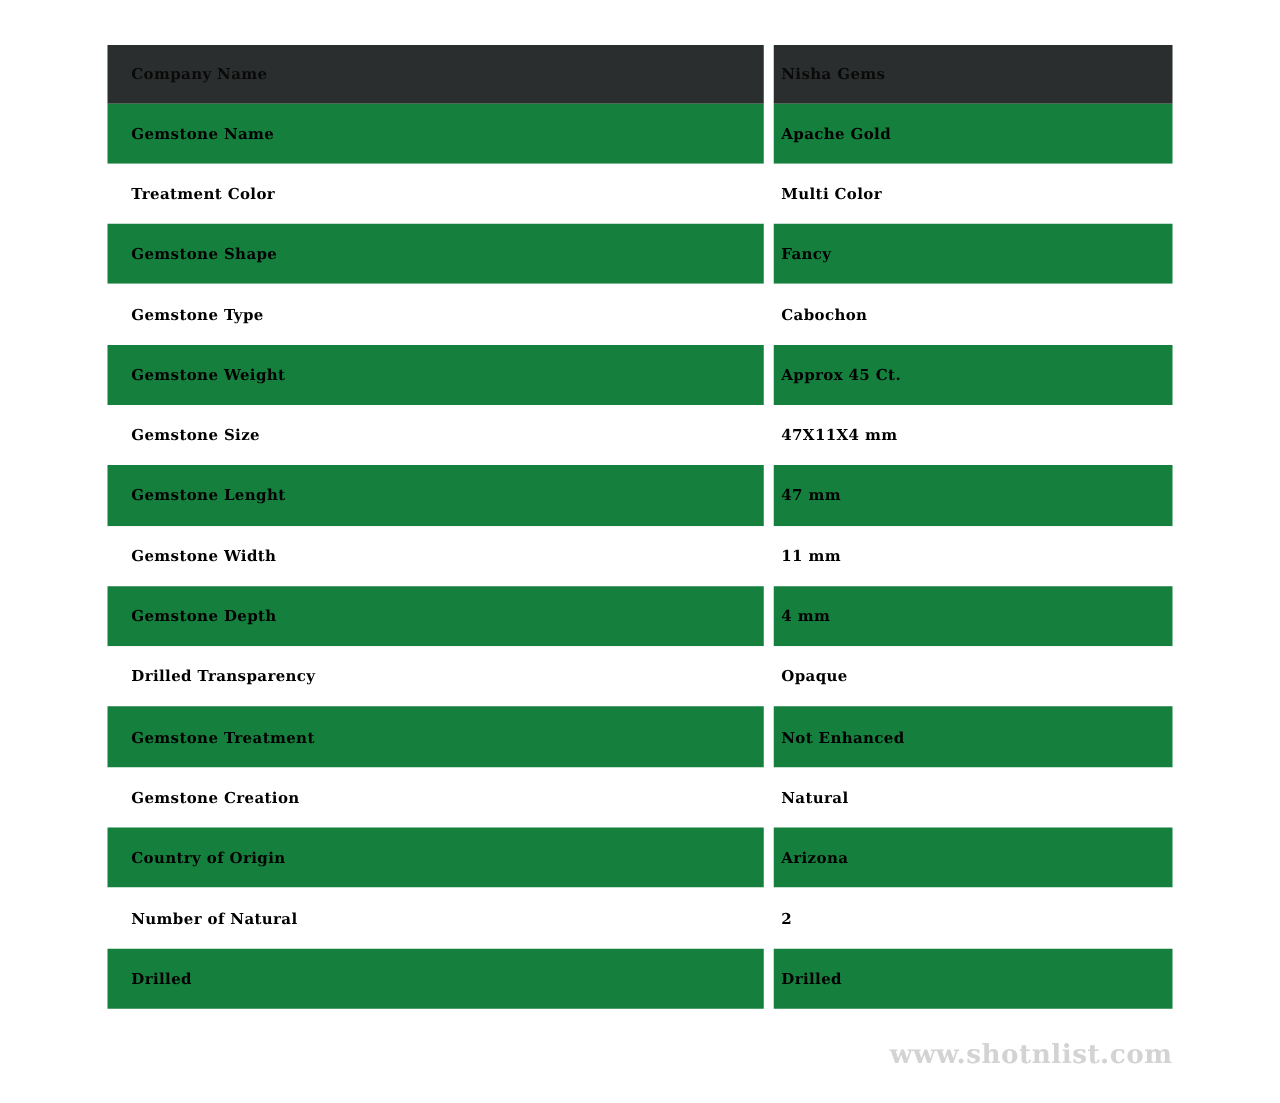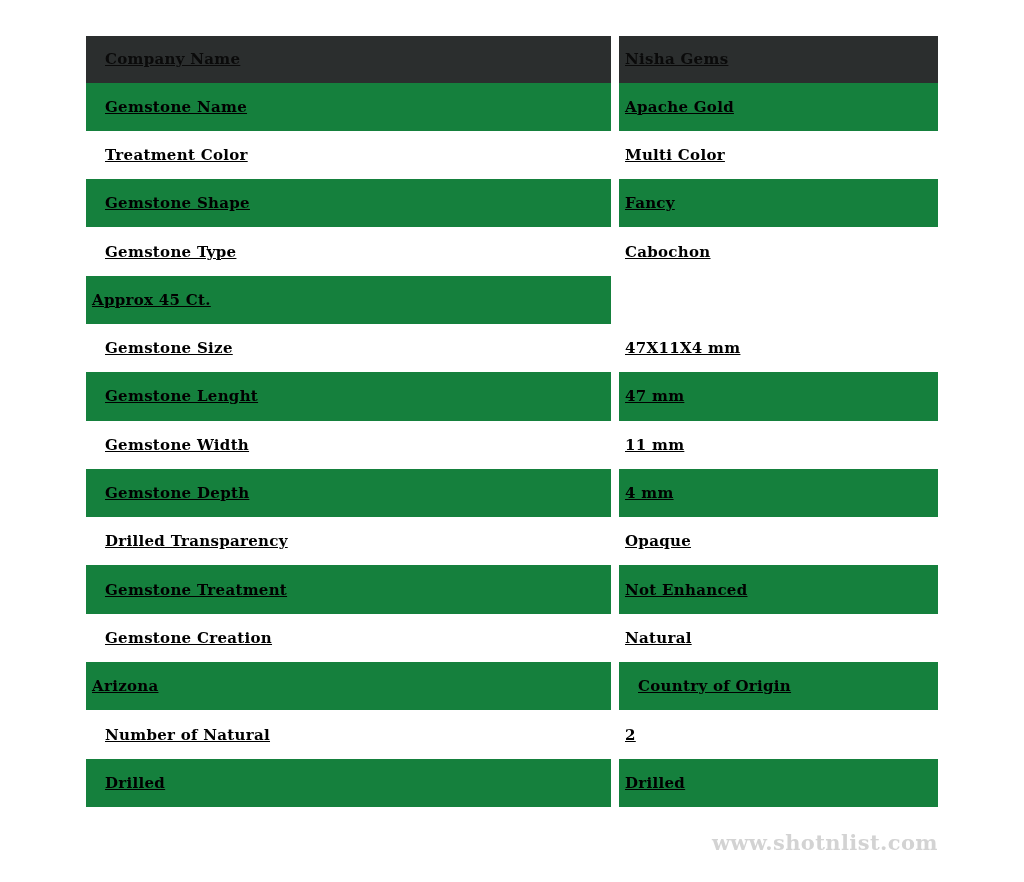--- a/index.html
+++ b/index.html
@@ -19,27 +19,26 @@
   }
   .t-row {
     display: grid;
     grid-template-columns: 525px 319px;
     column-gap: 8px;
   }
   .t-row .cell {
     display: flex;
     align-items: center;
     height: 48.3px;
-    font-size: 15px;
+    font-size: 12px;
     font-weight: bold;
     color: #000000;
     letter-spacing: 0.3px;
     white-space: nowrap;
     overflow: hidden;
-    text-decoration: underline;
   }
   .t-row .cell.label { padding-left: 19px; }
   .t-row .cell.value { padding-left: 6px; }
   .t-row.header .cell {
     height: 46.5px;
     background: #2b2e2e;
     color: #0a0a0a;
   }
   .t-row.odd .cell  { background: #15803d; }
   .t-row.even .cell { background: #ffffff; }
@@ -73,20 +72,21 @@
   </div>
   <div class="t-row odd">
     <div class="cell label">Gemstone Shape</div>
     <div class="cell value">Fancy</div>
   </div>
   <div class="t-row even">
     <div class="cell label">Gemstone Type</div>
     <div class="cell value">Cabochon</div>
   </div>
   <div class="t-row odd">
+    <div class="cell label">Gemstone Weight</div>
     <div class="cell value">Approx 45 Ct.</div>
   </div>
   <div class="t-row even">
     <div class="cell label">Gemstone Size</div>
     <div class="cell value">47X11X4 mm</div>
   </div>
   <div class="t-row odd">
     <div class="cell label">Gemstone Lenght</div>
     <div class="cell value">47 mm</div>
   </div>
@@ -104,22 +104,22 @@
   </div>
   <div class="t-row odd">
     <div class="cell label">Gemstone Treatment</div>
     <div class="cell value">Not Enhanced</div>
   </div>
   <div class="t-row even">
     <div class="cell label">Gemstone Creation</div>
     <div class="cell value">Natural</div>
   </div>
   <div class="t-row odd">
+    <div class="cell label">Country of Origin</div>
     <div class="cell value">Arizona</div>
-    <div class="cell label">Country of Origin</div>
   </div>
   <div class="t-row even">
     <div class="cell label">Number of Natural</div>
     <div class="cell value">2</div>
   </div>
   <div class="t-row odd">
     <div class="cell label">Drilled</div>
     <div class="cell value">Drilled</div>
   </div>
 

